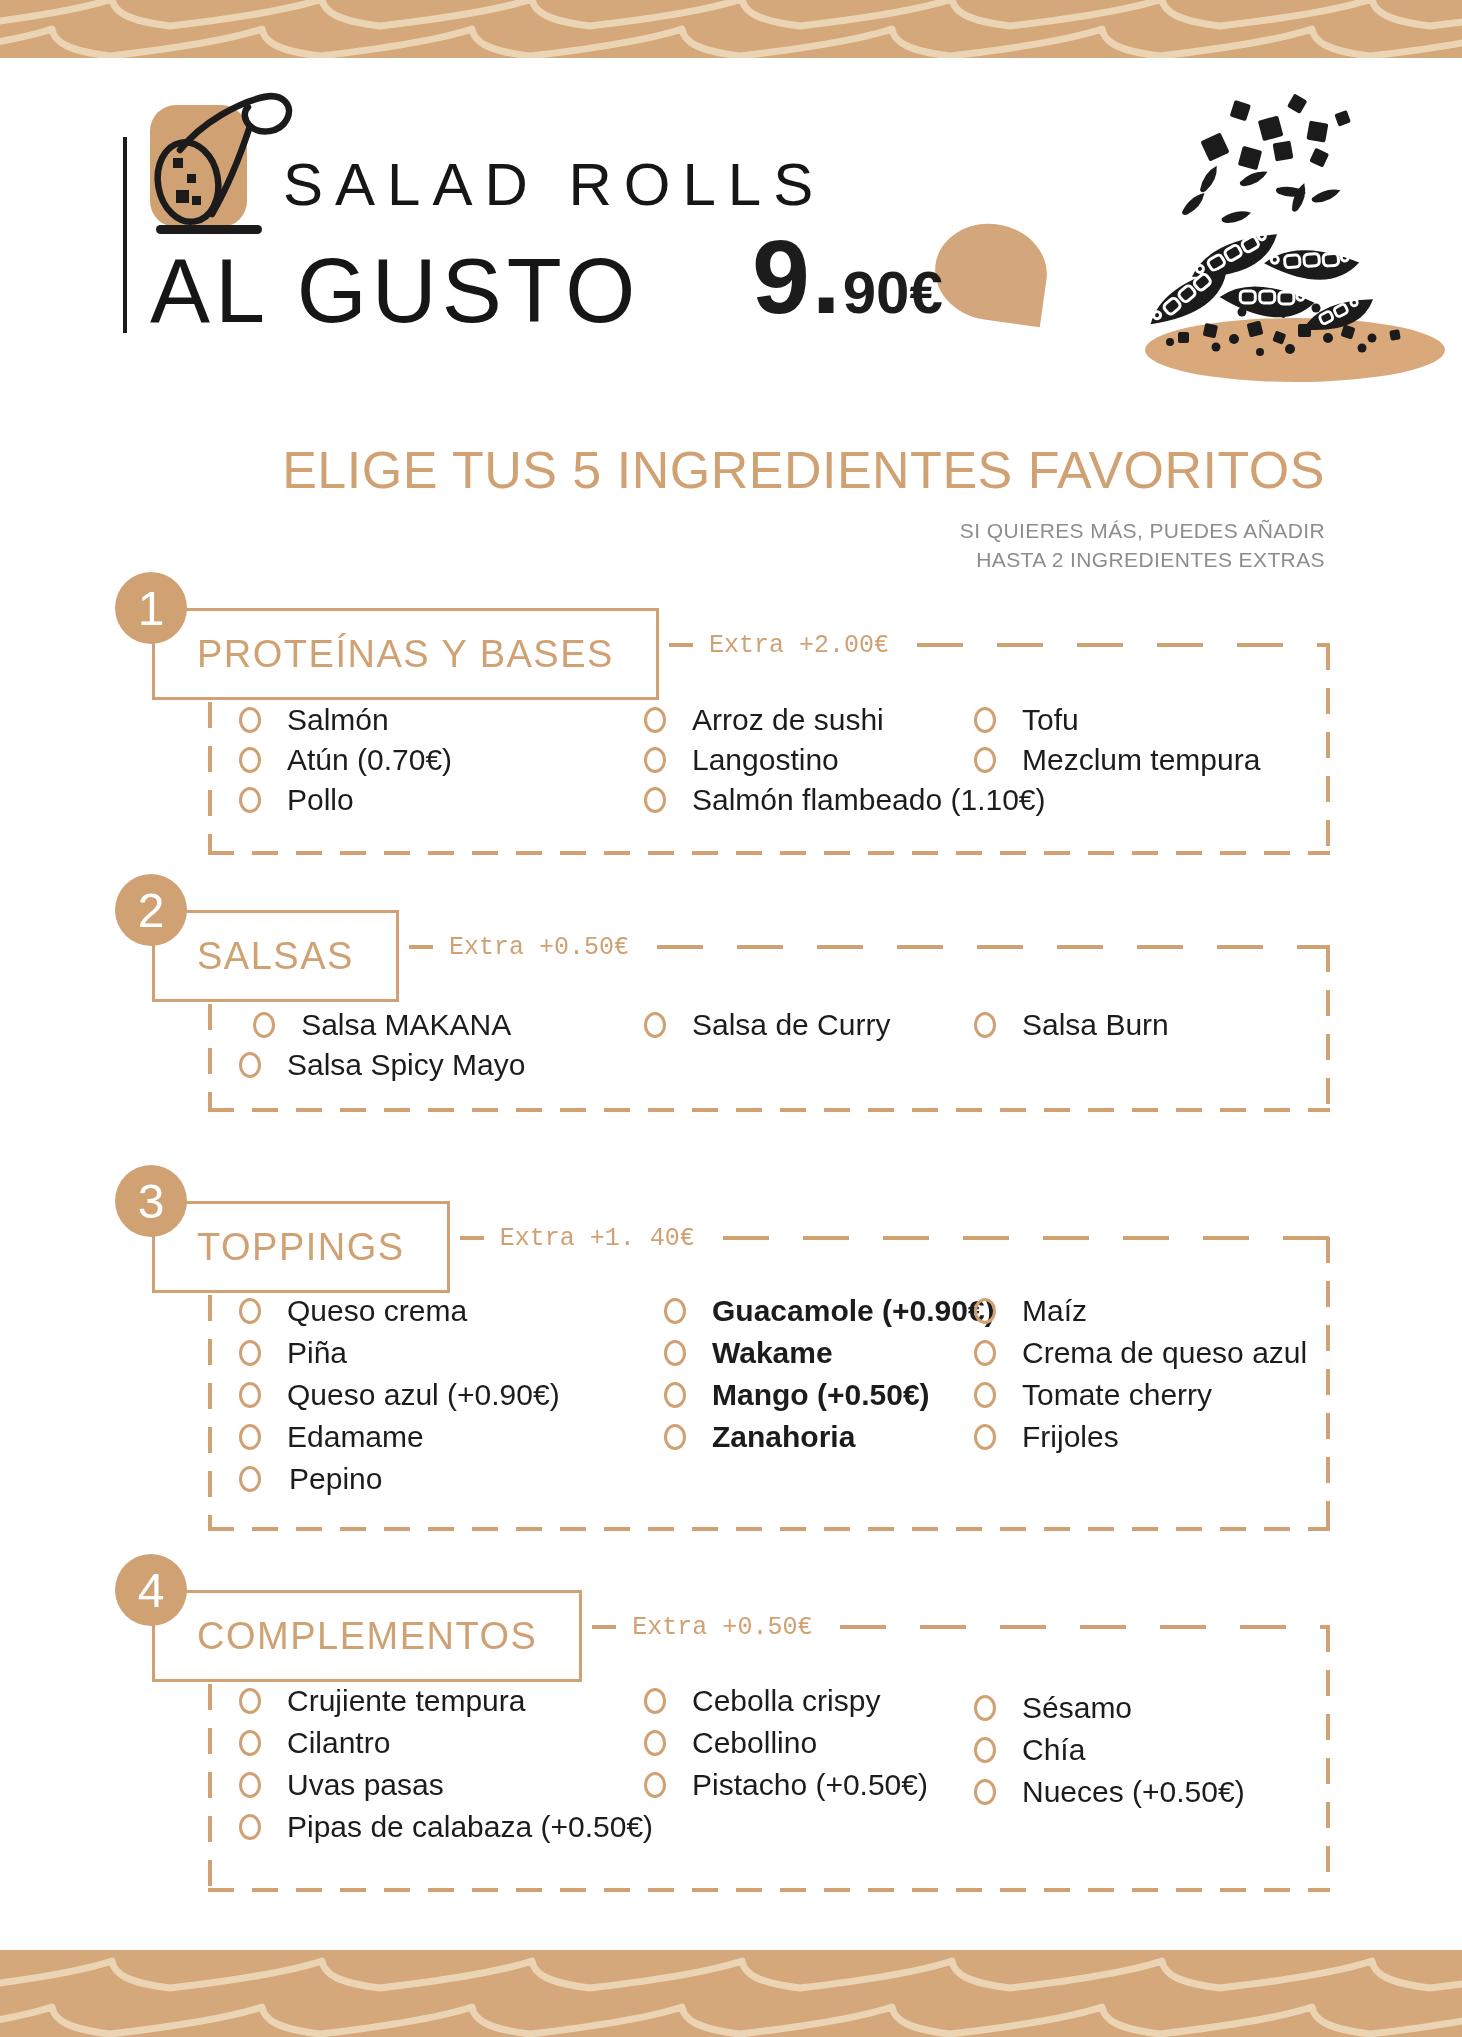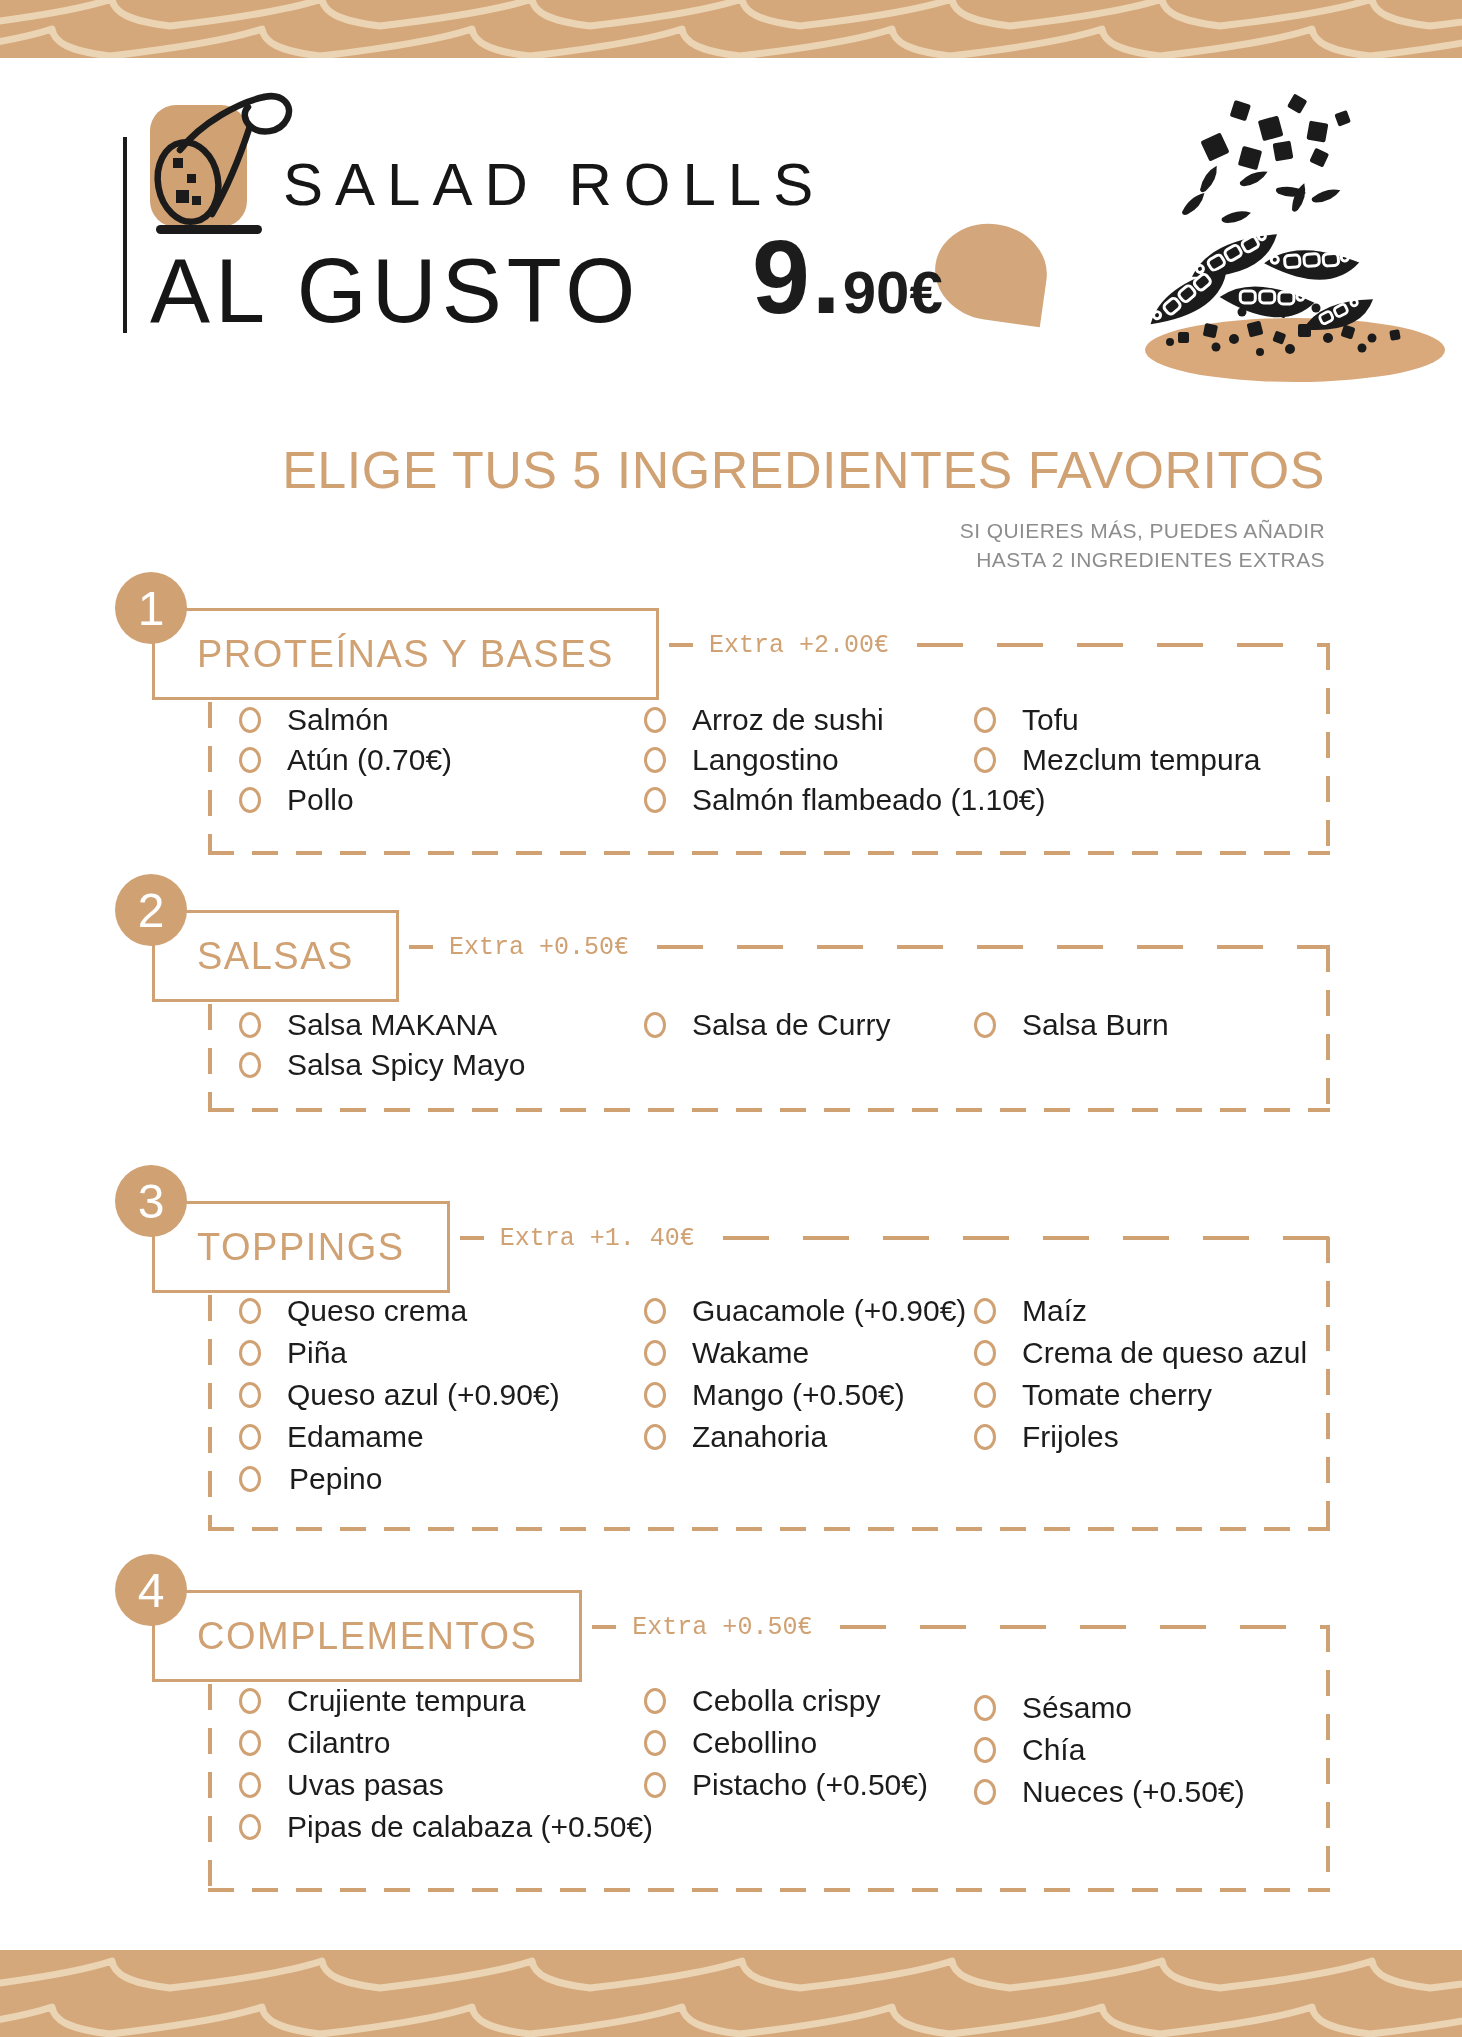--- a/index.html
+++ b/index.html
@@ -260,21 +260,21 @@
           <div class="title-box">
             <span class="sec-title">SALSAS</span>
           </div>
           <div class="connector"></div>
           <div class="extra">Extra +0.50€</div>
           <div class="dash-fill"></div>
         </div>
         <div class="edge edge-left"></div>
         <div class="edge edge-right"></div>
         <div class="edge edge-bottom"></div>
-        <div class="item-col" style="left: 144px; top: 133px;">
+        <div class="item-col" style="left: 144px; top: 133px; align-items: center;">
           <div class="item" style="height: 40px;">
             <span class="radio"></span>
             <span class="label">Salsa MAKANA</span>
           </div>
           <div class="item" style="height: 40px;">
             <span class="radio"></span>
             <span class="label">Salsa Spicy Mayo</span>
           </div>
         </div>
         <div class="item-col" style="left: 549px; top: 133px;">
@@ -318,21 +318,21 @@
           </div>
           <div class="item" style="height: 42px;">
             <span class="radio"></span>
             <span class="label">Edamame</span>
           </div>
           <div class="item" style="height: 42px; gap: 28px;">
             <span class="radio"></span>
             <span class="label">Pepino</span>
           </div>
         </div>
-        <div class="item-col" style="left: 549px; top: 127px;">
+        <div class="item-col" style="left: 569px; top: 127px; font-weight: bold;">
           <div class="item" style="height: 42px;">
             <span class="radio"></span>
             <span class="label">Guacamole (+0.90€)</span>
           </div>
           <div class="item" style="height: 42px;">
             <span class="radio"></span>
             <span class="label">Wakame</span>
           </div>
           <div class="item" style="height: 42px;">
             <span class="radio"></span>

